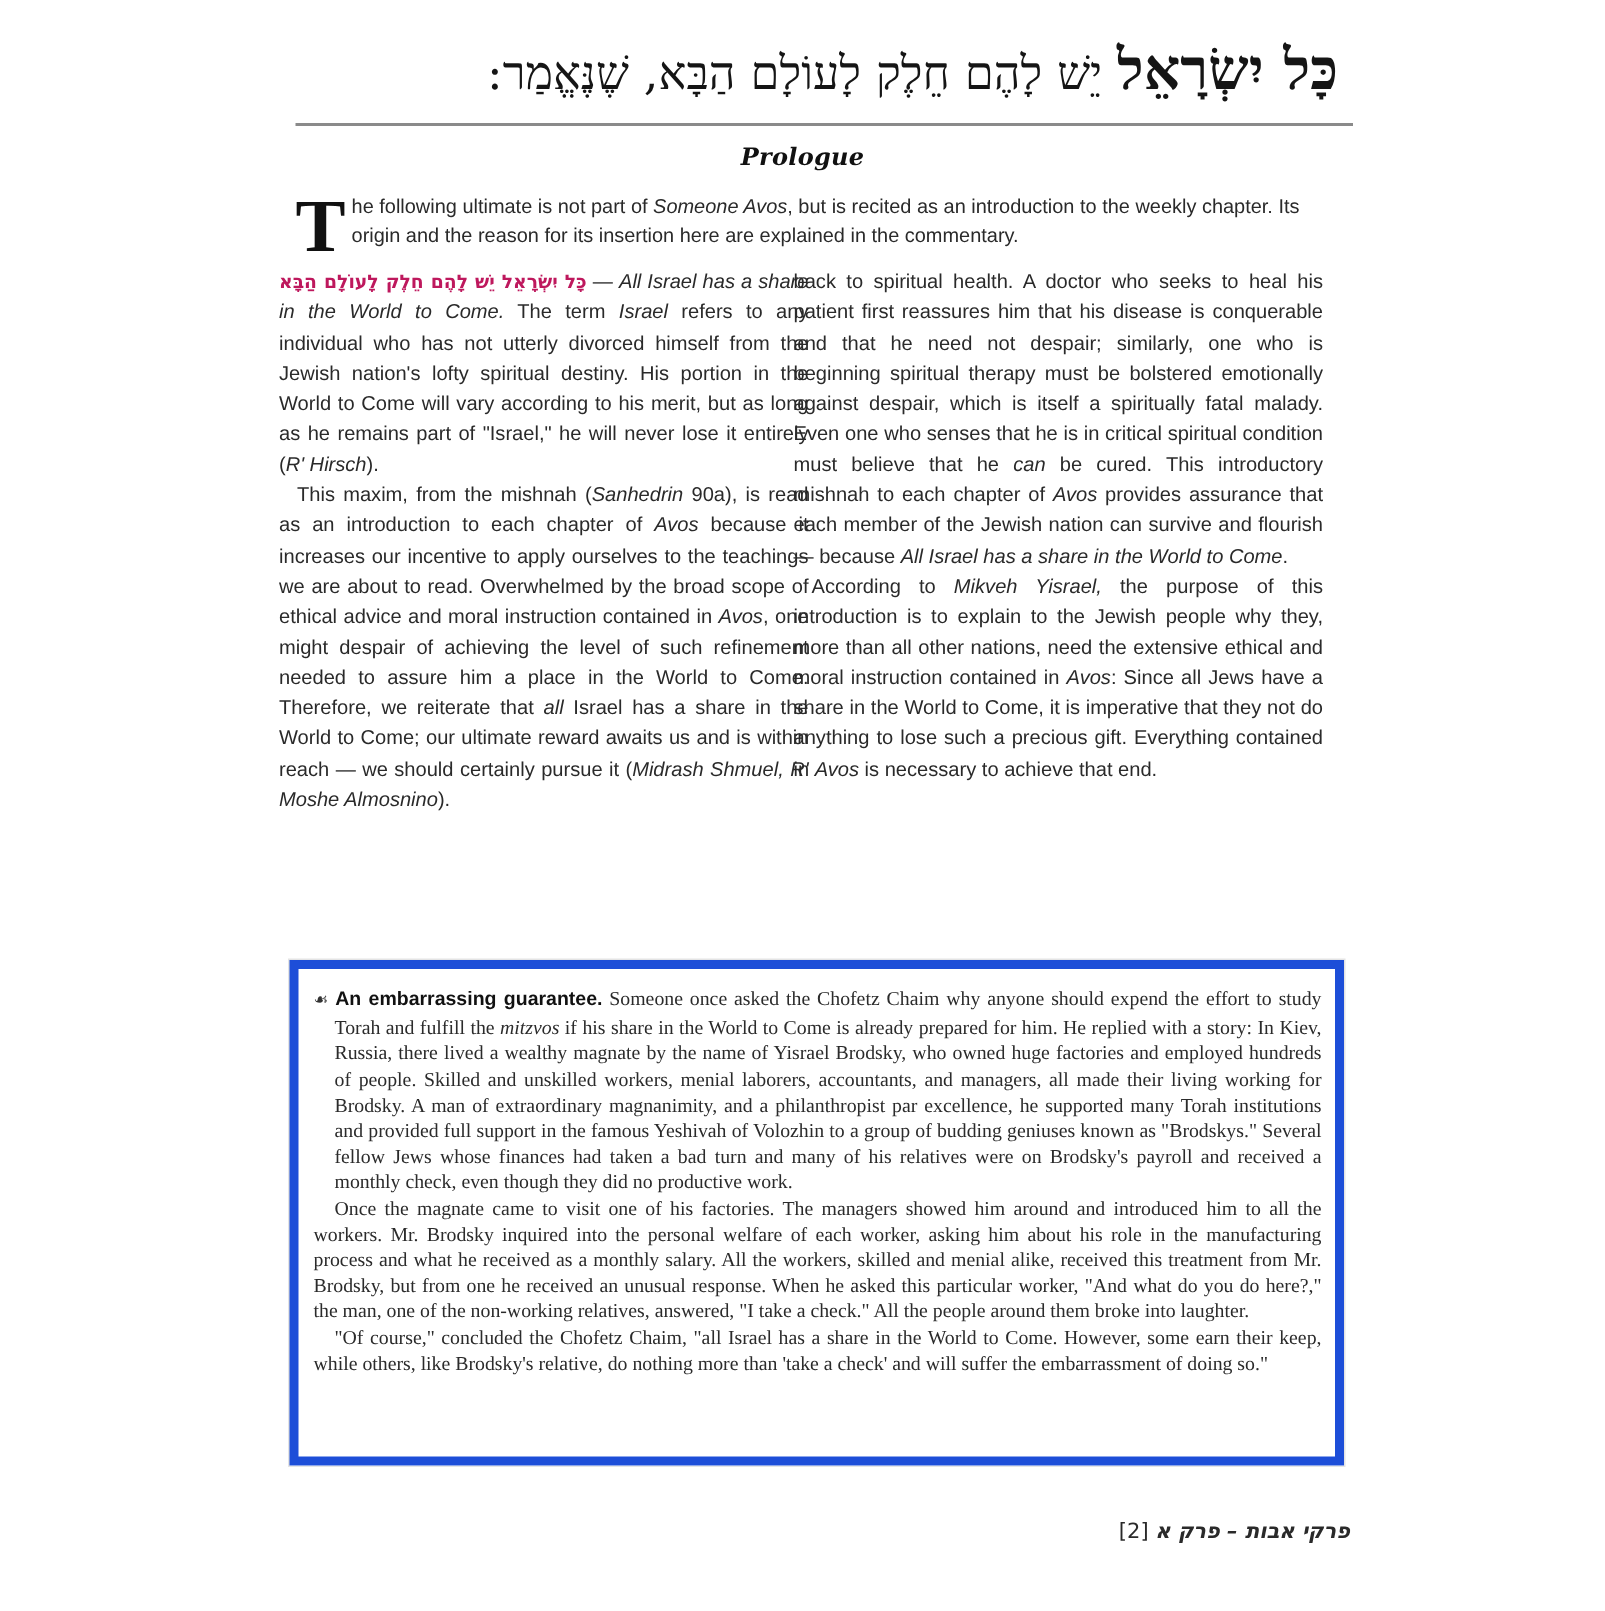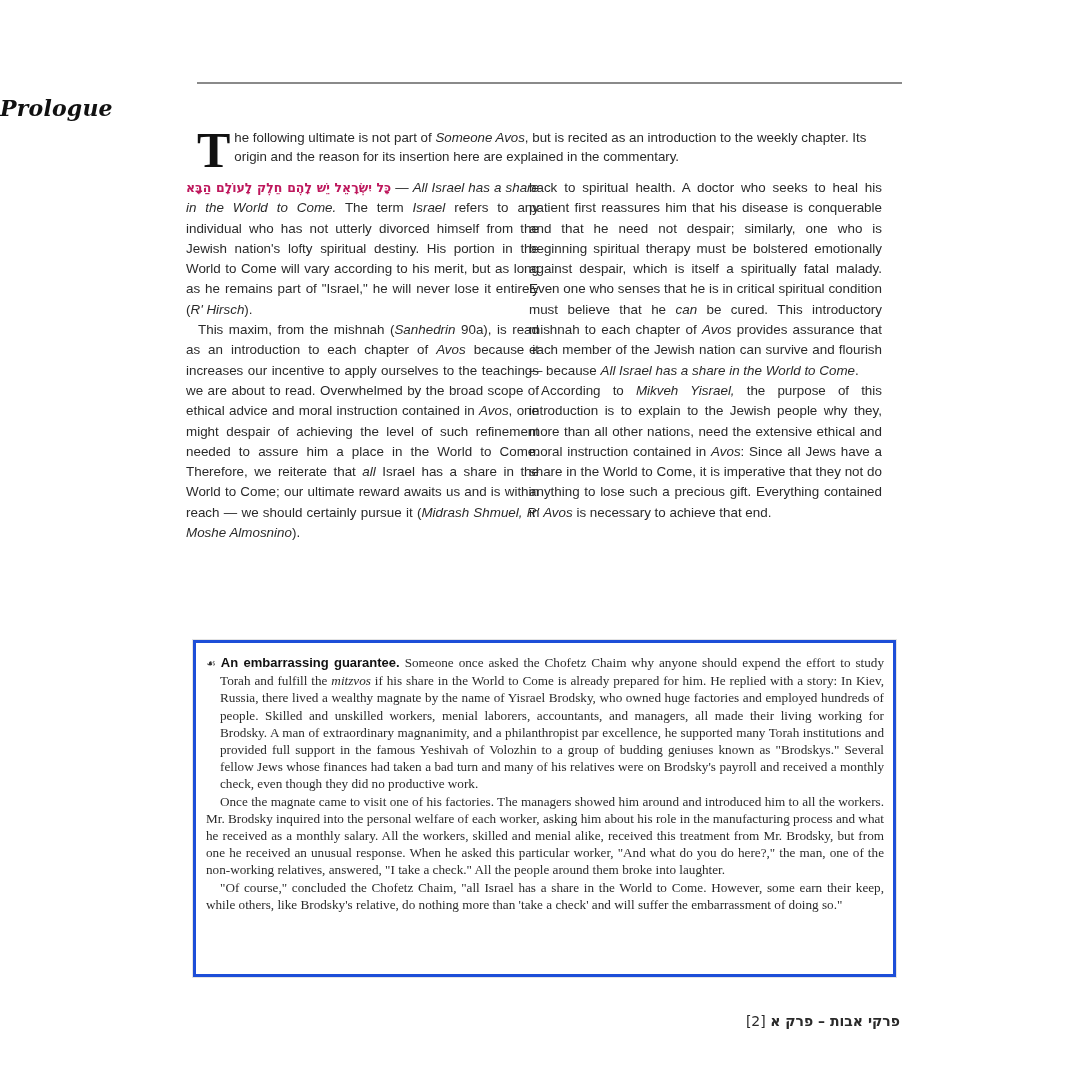--- a/index.html
+++ b/index.html
@@ -1,45 +1,49 @@
 <!DOCTYPE html>
 <html><head>
 <meta charset="utf-8">
 <style>
   html, body { margin:0; padding:0; background:#ffffff; }
   body { width:1070px; height:1074px; position:relative; overflow:hidden; color:#1e1e1e; font-family:"Liberation Sans", sans-serif; }
   .page { position:absolute; left:0; top:0; width:1070px; height:1074px; }
   .heb-title { position:absolute; right:178px; top:22px; width:700px; text-align:right; direction:rtl; font-family:"DejaVu Serif", serif; font-size:31px; line-height:48px; color:#151515; white-space:nowrap; }
   .heb-title .big { font-size:38px; font-weight:bold; }
   .rule { position:absolute; left:197px; top:82px; width:705px; height:2px; background:#8a8a8a; }
-  .prologue { position:absolute; left:0; width:1070px; top:95px; font-family:"DejaVu Serif", serif; font-style:italic; font-weight:bold; font-size:22px; color:#111; letter-spacing:0.2px; }
+  .prologue { position:absolute; left:0; width:1070px; top:95px; text-align:center; font-family:"DejaVu Serif", serif; font-style:italic; font-weight:bold; font-size:16px; color:#111; letter-spacing:0.2px; }
   .intro { position:absolute; left:197px; top:128px; width:705px; font-size:13.3px; line-height:19px; color:#2a2a2a; }
   .dropcap { float:left; font-family:"Liberation Serif", serif; font-weight:bold; font-size:50px; line-height:40px; margin:0 4px 0 0; padding-top:2px; color:#111; }
   .col { position:absolute; top:178px; width:353px; font-size:13.4px; line-height:20.3px; color:#2a2a2a; text-align:justify; }
   .col.left { left:186px; }
   .col.right { left:529px; }
   .col p { margin:0; }
   .col p.indent { text-indent:12px; }
   .heb-lemma { font-family:"DejaVu Sans", sans-serif; font-weight:bold; font-size:12.5px; direction:rtl; unicode-bidi:embed; color:#be185d; }
-  .box { position:absolute; left:193px; top:640px; width:703px; height:337px; border:3px solid #1d4ed8; box-shadow:0 0 0 1px #e4e4e4; box-sizing:border-box; padding:11px 9px 0 10px; font-family:"Liberation Serif", serif; font-size:13.2px; line-height:17.2px; color:#2b2b2b; text-align:justify; }
+  .box { position:absolute; left:193px; top:640px; width:703px; height:337px; border:6px solid #1d4ed8; box-shadow:0 0 0 1px #e4e4e4; box-sizing:border-box; padding:11px 9px 0 10px; font-family:"Liberation Serif", serif; font-size:13.2px; line-height:17.2px; color:#2b2b2b; text-align:justify; }
   .box p { margin:0; }
   .box p.indent { text-indent:14px; }
   .box .hang { text-indent:-14px; padding-left:14px; }
   .box .head { font-family:"Liberation Sans", sans-serif; font-weight:bold; color:#111; font-size:13px; }
   .bullet { font-size:11px; color:#333; }
   .footer { position:absolute; left:700px; top:1013px; width:200px; text-align:right; font-family:"DejaVu Sans", sans-serif; font-size:14px; color:#2a2a2a; white-space:nowrap; }
-  .footer .heb { direction:rtl; unicode-bidi:embed; font-weight:bold; }
+  .footer .heb { direction:rtl; unicode-bidi:embed; font-weight:bold;font-style:italic; }
   .footer .num { margin-left:14px; }
   i { font-style:italic; }
 </style>
 </head>
 <body>
 
 <div class="page">
 
+  <div class="heb-title">
+    <span class="big">כָּל יִשְׂרָאֵל</span>
+    <span>יֵשׁ לָהֶם חֵלֶק לָעוֹלָם הַבָּא, שֶׁנֶּאֱמַר:</span>
+  </div>
 
   <div class="rule"></div>
 
   <div class="prologue">Prologue</div>
 
   <div class="intro">
     <span class="dropcap">T</span><span>he following ultimate is not part of </span><i>Someone Avos</i><span>, but is recited as an introduction to the weekly chapter. Its origin and the reason for its insertion here are explained in the commentary.</span>
   </div>
 
   <div class="col left">

